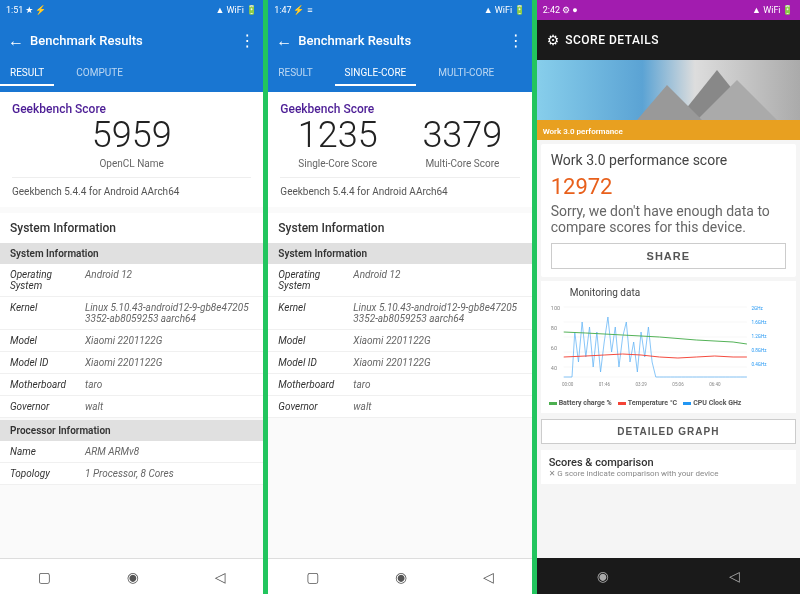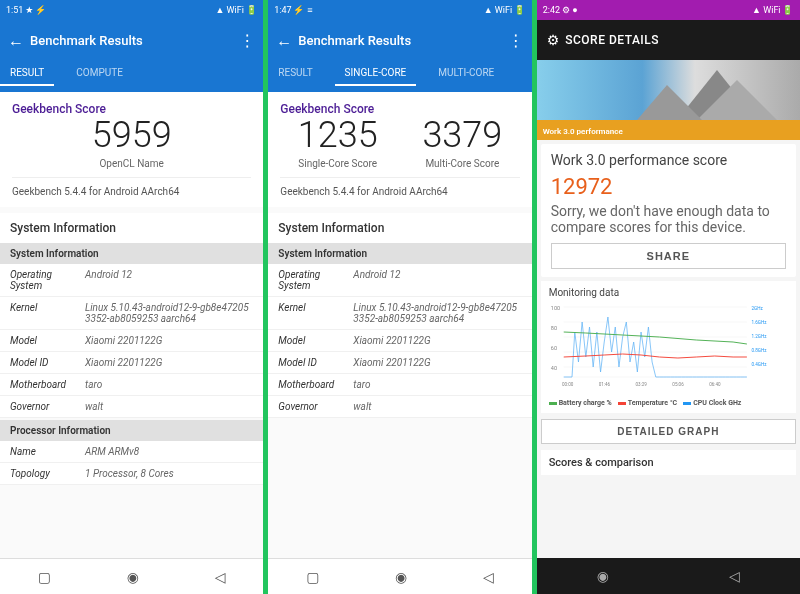--- a/index.html
+++ b/index.html
@@ -223,20 +223,21 @@
     
     .monitoring-card {
       background: #fff;
       margin: 2px 4px;
       padding: 6px 8px;
     }
     .monitoring-title {
       font-size: 10px;
       color: #444;
       margin-bottom: 4px;
+      margin-left: 21px;
     }
     .chart-area {
       width: 100%;
       height: 90px;
     }
 
     .chart-legend {
       display: flex;
       gap: 6px;
       flex-wrap: wrap;
@@ -557,19 +558,20 @@
         </div>
         <div class="legend-item">
           <div class="legend-dot" style="background:#2196f3;"></div>
           <span>CPU Clock GHz</span>
         </div>
       </div>
     </div>
     <button class="detailed-btn">DETAILED GRAPH</button>
     <div class="scores-comparison-card">
       <div class="scores-comparison-title">Scores &amp; comparison</div>
+      <div class="scores-comparison-sub">✕ G score indicate comparison with your device</div>
     </div>
   </div>
   <div class="nav-bar-dark">
     <span class="nav-icon-dark">◉</span>
     <span class="nav-icon-dark">◁</span>
   </div>
 </div>
 
 </body></html>

